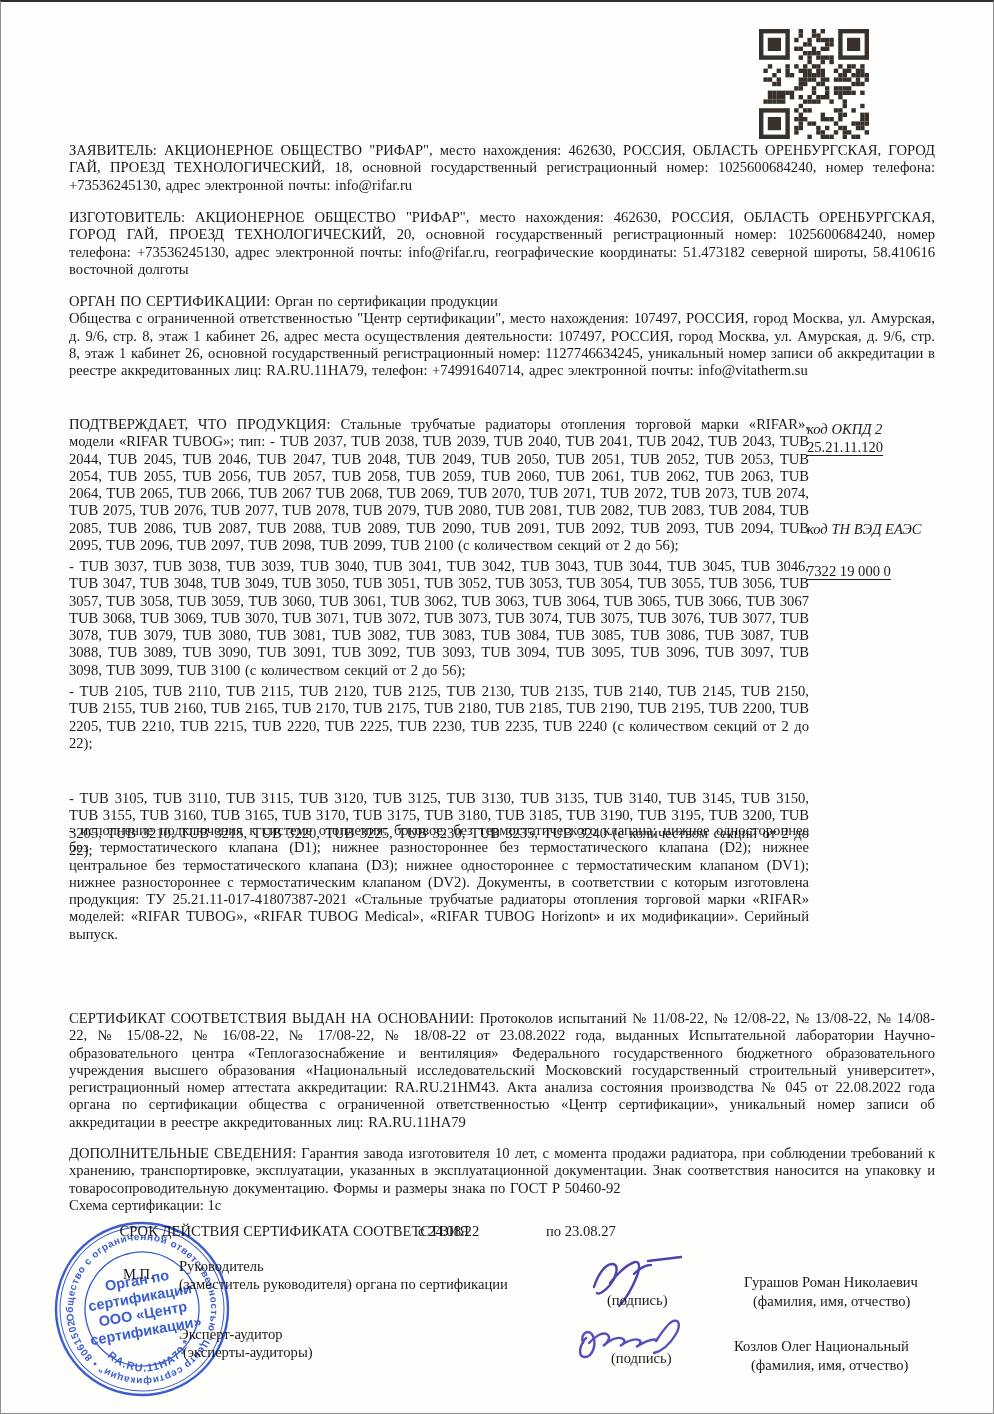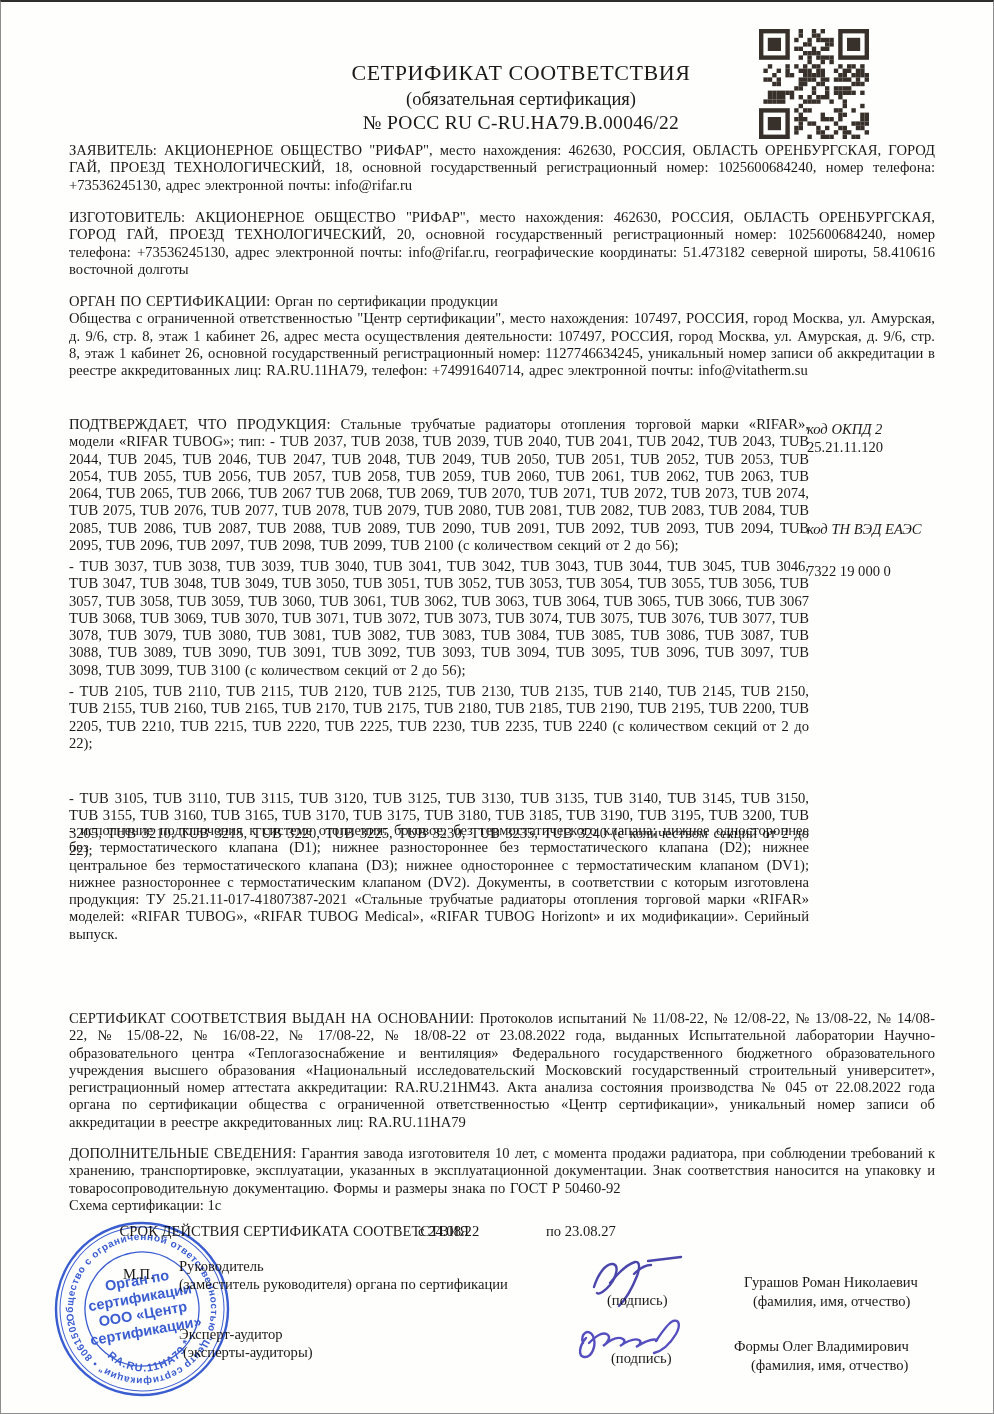--- a/index.html
+++ b/index.html
@@ -20,21 +20,21 @@
     word-spacing:1px;
   }
   .narrow{width:740px;}
   .header{
     position:absolute;left:120px;top:58px;width:800px;text-align:center;
   }
   .title{font-size:22px;letter-spacing:.6px;}
   .subtitle{font-size:18.5px;margin-top:3px;}
   .certnum{font-size:19.5px;margin-top:2px;letter-spacing:.3px;}
   .code-label{position:absolute;left:806px;font-size:14.6px;white-space:nowrap;font-style:italic;}
-  .code-value{position:absolute;left:806px;font-size:14.6px;white-space:nowrap;text-underline-offset:3px;}
+  .code-value{position:absolute;left:806px;font-size:14.6px;white-space:nowrap;text-decoration:underline;text-underline-offset:3px;}
   .plain{text-align:right;word-spacing:normal;}
   .sig-label{position:absolute;font-size:14.6px;}
   .stamp-svg{position:absolute;left:50px;top:1216px;mix-blend-mode:multiply;opacity:.93;}
   .sign-svg{position:absolute;mix-blend-mode:multiply;}
   .qr-svg{position:absolute;left:758px;top:27px;}
   .nowrap{white-space:nowrap;}
 </style>
 </head>
 <body>
 
@@ -238,25 +238,20 @@
       <rect x="4.4" y="4.4" width="22" height="22" fill="#fefefd"></rect>
       <rect x="8.8" y="8.8" width="13.200000000000001" height="13.200000000000001" fill="#38302a"></rect>
       <rect x="79.2" y="0" width="30.800000000000004" height="30.800000000000004" fill="#38302a"></rect>
       <rect x="83.60000000000001" y="4.4" width="22" height="22" fill="#fefefd"></rect>
       <rect x="88" y="8.8" width="13.200000000000001" height="13.200000000000001" fill="#38302a"></rect>
       <rect x="0" y="79.2" width="30.800000000000004" height="30.800000000000004" fill="#38302a"></rect>
       <rect x="4.4" y="83.60000000000001" width="22" height="22" fill="#fefefd"></rect>
       <rect x="8.8" y="88" width="13.200000000000001" height="13.200000000000001" fill="#38302a"></rect>
     </svg>
 
-  <div class="header">
-    <div class="title">СЕТРИФИКАТ СООТВЕТСТВИЯ</div>
-    <div class="subtitle">(обязательная сертификация)</div>
-    <div class="certnum">№ РОСС RU C-RU.НА79.В.00046/22</div>
-  </div>
 
   <div class="p" style="top:140px">ЗАЯВИТЕЛЬ: АКЦИОНЕРНОЕ ОБЩЕСТВО "РИФАР", место нахождения: 462630, РОССИЯ, ОБЛАСТЬ ОРЕНБУРГСКАЯ, ГОРОД ГАЙ, ПРОЕЗД ТЕХНОЛОГИЧЕСКИЙ, 18, основной государственный регистрационный номер: 1025600684240, номер телефона: +73536245130, адрес электронной почты: info@rifar.ru</div>
 
   <div class="p" style="top:207px">ИЗГОТОВИТЕЛЬ: АКЦИОНЕРНОЕ ОБЩЕСТВО "РИФАР", место нахождения: 462630, РОССИЯ, ОБЛАСТЬ ОРЕНБУРГСКАЯ, ГОРОД ГАЙ, ПРОЕЗД ТЕХНОЛОГИЧЕСКИЙ, 20, основной государственный регистрационный номер: 1025600684240, номер телефона: +73536245130, адрес электронной почты: info@rifar.ru, географические координаты: 51.473182 северной широты, 58.410616 восточной долготы</div>
 
   <div class="p" style="top:291px"><span>ОРГАН ПО СЕРТИФИКАЦИИ: Орган по сертификации продукции</span><br><span>Общества с ограниченной ответственностью "Центр сертификации", место нахождения: 107497, РОССИЯ, город Москва, ул. Амурская, д. 9/6, стр. 8, этаж 1 кабинет 26, адрес места осуществления деятельности: 107497, РОССИЯ, город Москва, ул. Амурская, д. 9/6, стр. 8, этаж 1 кабинет 26, основной государственный регистрационный номер: 1127746634245, уникальный номер записи об аккредитации в реестре аккредитованных лиц: RA.RU.11НА79, телефон: +74991640714, адрес электронной почты: info@vitatherm.su</span></div>
 
   <div class="p narrow" style="top:414px">ПОДТВЕРЖДАЕТ, ЧТО ПРОДУКЦИЯ: Стальные трубчатые радиаторы отопления торговой марки «RIFAR», модели «RIFAR TUBOG»; тип: - TUB 2037, TUB 2038, TUB 2039, TUB 2040, TUB 2041, TUB 2042, TUB 2043, TUB 2044, TUB 2045, TUB 2046, TUB 2047, TUB 2048, TUB 2049, TUB 2050, TUB 2051, TUB 2052, TUB 2053, TUB 2054, TUB 2055, TUB 2056, TUB 2057, TUB 2058, TUB 2059, TUB 2060, TUB 2061, TUB 2062, TUB 2063, TUB 2064, TUB 2065, TUB 2066, TUB 2067 TUB 2068, TUB 2069, TUB 2070, TUB 2071, TUB 2072, TUB 2073, TUB 2074, TUB 2075, TUB 2076, TUB 2077, TUB 2078, TUB 2079, TUB 2080, TUB 2081, TUB 2082, TUB 2083, TUB 2084, TUB 2085, TUB 2086, TUB 2087, TUB 2088, TUB 2089, TUB 2090, TUB 2091, TUB 2092, TUB 2093, TUB 2094, TUB 2095, TUB 2096, TUB 2097, TUB 2098, TUB 2099, TUB 2100 (с количеством секций от 2 до 56);</div>
   <div class="p narrow" style="top:556px">- TUB 3037, TUB 3038, TUB 3039, TUB 3040, TUB 3041, TUB 3042, TUB 3043, TUB 3044, TUB 3045, TUB 3046, TUB 3047, TUB 3048, TUB 3049, TUB 3050, TUB 3051, TUB 3052, TUB 3053, TUB 3054, TUB 3055, TUB 3056, TUB 3057, TUB 3058, TUB 3059, TUB 3060, TUB 3061, TUB 3062, TUB 3063, TUB 3064, TUB 3065, TUB 3066, TUB 3067 TUB 3068, TUB 3069, TUB 3070, TUB 3071, TUB 3072, TUB 3073, TUB 3074, TUB 3075, TUB 3076, TUB 3077, TUB 3078, TUB 3079, TUB 3080, TUB 3081, TUB 3082, TUB 3083, TUB 3084, TUB 3085, TUB 3086, TUB 3087, TUB 3088, TUB 3089, TUB 3090, TUB 3091, TUB 3092, TUB 3093, TUB 3094, TUB 3095, TUB 3096, TUB 3097, TUB 3098, TUB 3099, TUB 3100 (с количеством секций от 2 до 56);</div>
   <div class="p narrow" style="top:681px">- TUB 2105, TUB 2110, TUB 2115, TUB 2120, TUB 2125, TUB 2130, TUB 2135, TUB 2140, TUB 2145, TUB 2150, TUB 2155, TUB 2160, TUB 2165, TUB 2170, TUB 2175, TUB 2180, TUB 2185, TUB 2190, TUB 2195, TUB 2200, TUB 2205, TUB 2210, TUB 2215, TUB 2220, TUB 2225, TUB 2230, TUB 2235, TUB 2240 (с количеством секций от 2 до 22);</div>
@@ -281,21 +276,21 @@
   <div class="sig-label" style="left:178px;top:1256px">Руководитель</div>
   <div class="sig-label" style="left:178px;top:1274px">(заместитель руководителя) органа по сертификации</div>
   <div class="sig-label" style="left:178px;top:1324px">Эксперт-аудитор</div>
   <div class="sig-label" style="left:182px;top:1342px">(эксперты-аудиторы)</div>
 
   <div class="sig-label" style="left:606px;top:1290px">(подпись)</div>
   <div class="sig-label" style="left:610px;top:1348px">(подпись)</div>
 
   <div class="sig-label" style="left:743px;top:1272px">Гурашов Роман Николаевич</div>
   <div class="sig-label" style="left:752px;top:1291px">(фамилия, имя, отчество)</div>
-  <div class="sig-label" style="left:733px;top:1336px">Формы Олег Владимирович</div>
+  <div class="sig-label" style="left:733px;top:1336px">Козлов Олег Национальный</div>
   <div class="sig-label" style="left:750px;top:1355px">(фамилия, имя, отчество)</div>
 
   <svg class="sign-svg" style="left:588px;top:1250px" width="98" height="56" viewBox="0 0 98 56">
     <g fill="none" stroke="#4a46ad" stroke-width="2.4" stroke-linecap="round">
       <path d="M5,35 C9,22 17,11 24,12 C30,13 28,24 21,33 C16,39 10,43 8,41"></path>
       <path d="M21,31 C30,20 39,12 46,10 C51,9 51,16 48,24 C44,34 38,46 30,54"></path>
       <path d="M45,22 C51,16 57,13 62,13"></path>
       <path d="M59,9 L92,5"></path>
     </g>
   </svg>

